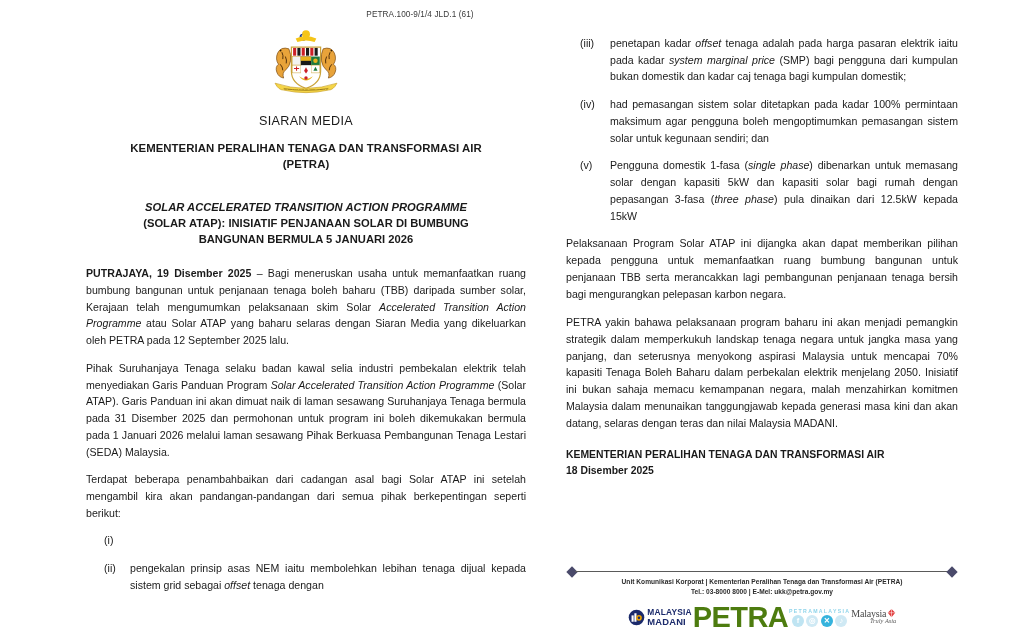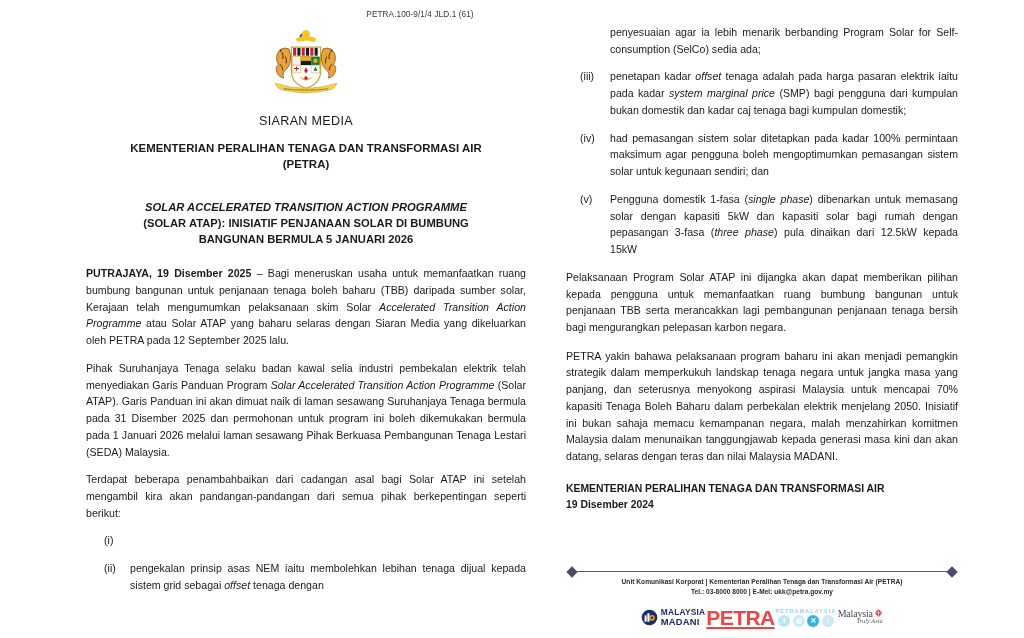--- a/index.html
+++ b/index.html
@@ -217,25 +217,24 @@
     font-weight: bold;
     font-size: 8.4px;
     color: #1b2a6b;
     letter-spacing: 0.2px;
   }
   .madani-words span.m2 { font-size: 9.4px; }
 
   
   .logo-petra {
     font-weight: bold;
-    font-size: 21px;
-    color: #ef4444;
+    font-size: 29px;
+    color: #4d7c0f;
     letter-spacing: -0.6px;
     line-height: 1;
-    text-decoration: underline;
   }
 
   
   .logo-social { display: flex; flex-direction: column; align-items: center; gap: 1px; }
   .social-caption {
     font-size: 5.2px;
     font-weight: bold;
     color: #8fd4ea;
     letter-spacing: 1.3px;
   }
@@ -357,21 +356,20 @@
           <span class="marker">(ii)</span>
           <span class="item-text"><span>pengekalan prinsip asas NEM iaitu membolehkan lebihan tenaga dijual kepada sistem grid sebagai </span><span class="it">offset</span><span> tenaga dengan</span></span>
         </li>
       </ul>
     </div>
 
     <div class="col-right">
 
       <div class="cont-block">
         <span class="marker"></span>
-        <span class="item-text">penyesuaian agar ia lebih menarik berbanding Program Solar for Self-consumption (SelCo) sedia ada;</span>
       </div>
 
       <ul class="romanlist">
         <li>
           <span class="marker">(iii)</span>
           <span class="item-text"><span>penetapan kadar </span><span class="it">offset</span><span> tenaga adalah pada harga pasaran elektrik iaitu pada kadar </span><span class="it">system marginal price</span><span> (SMP) bagi pengguna dari kumpulan bukan domestik dan kadar caj tenaga bagi kumpulan domestik;</span></span>
         </li>
         <li>
           <span class="marker">(iv)</span>
           <span class="item-text"><span>had pemasangan sistem solar ditetapkan pada kadar 100% permintaan maksimum agar pengguna boleh mengoptimumkan pemasangan sistem solar untuk kegunaan sendiri; dan</span><span class="it"></span><span></span></span>
@@ -380,21 +378,21 @@
           <span class="marker">(v)</span>
           <span class="item-text"><span>Pengguna domestik 1-fasa (</span><span class="it">single phase</span><span>) dibenarkan untuk memasang solar dengan kapasiti 5kW dan kapasiti solar bagi rumah dengan pepasangan 3-fasa (</span><span class="it">three phase</span><span>) pula dinaikan dari 12.5kW kepada 15kW</span></span>
         </li>
       </ul>
 
       <p class="body tight">Pelaksanaan Program Solar ATAP ini dijangka akan dapat memberikan pilihan kepada pengguna untuk memanfaatkan ruang bumbung bangunan untuk penjanaan TBB serta merancakkan lagi pembangunan penjanaan tenaga bersih bagi mengurangkan pelepasan karbon negara.</p>
       <p class="body tight">PETRA yakin bahawa pelaksanaan program baharu ini akan menjadi pemangkin strategik dalam memperkukuh landskap tenaga negara untuk jangka masa yang panjang, dan seterusnya menyokong aspirasi Malaysia untuk mencapai 70% kapasiti Tenaga Boleh Baharu dalam perbekalan elektrik menjelang 2050. Inisiatif ini bukan sahaja memacu kemampanan negara, malah menzahirkan komitmen Malaysia dalam menunaikan tanggungjawab kepada generasi masa kini dan akan datang, selaras dengan teras dan nilai Malaysia MADANI.</p>
 
       <div class="signature">
         <div>KEMENTERIAN PERALIHAN TENAGA DAN TRANSFORMASI AIR</div>
-        <div>19 Disember 2024</div>
+        <div>18 Disember 2025</div>
       </div>
     </div>
   </div>
 
   <div class="footer">
     <div class="footer-rule">
       <span class="diamond left"></span>
       <span class="line"></span>
       <span class="diamond right"></span>
     </div>

